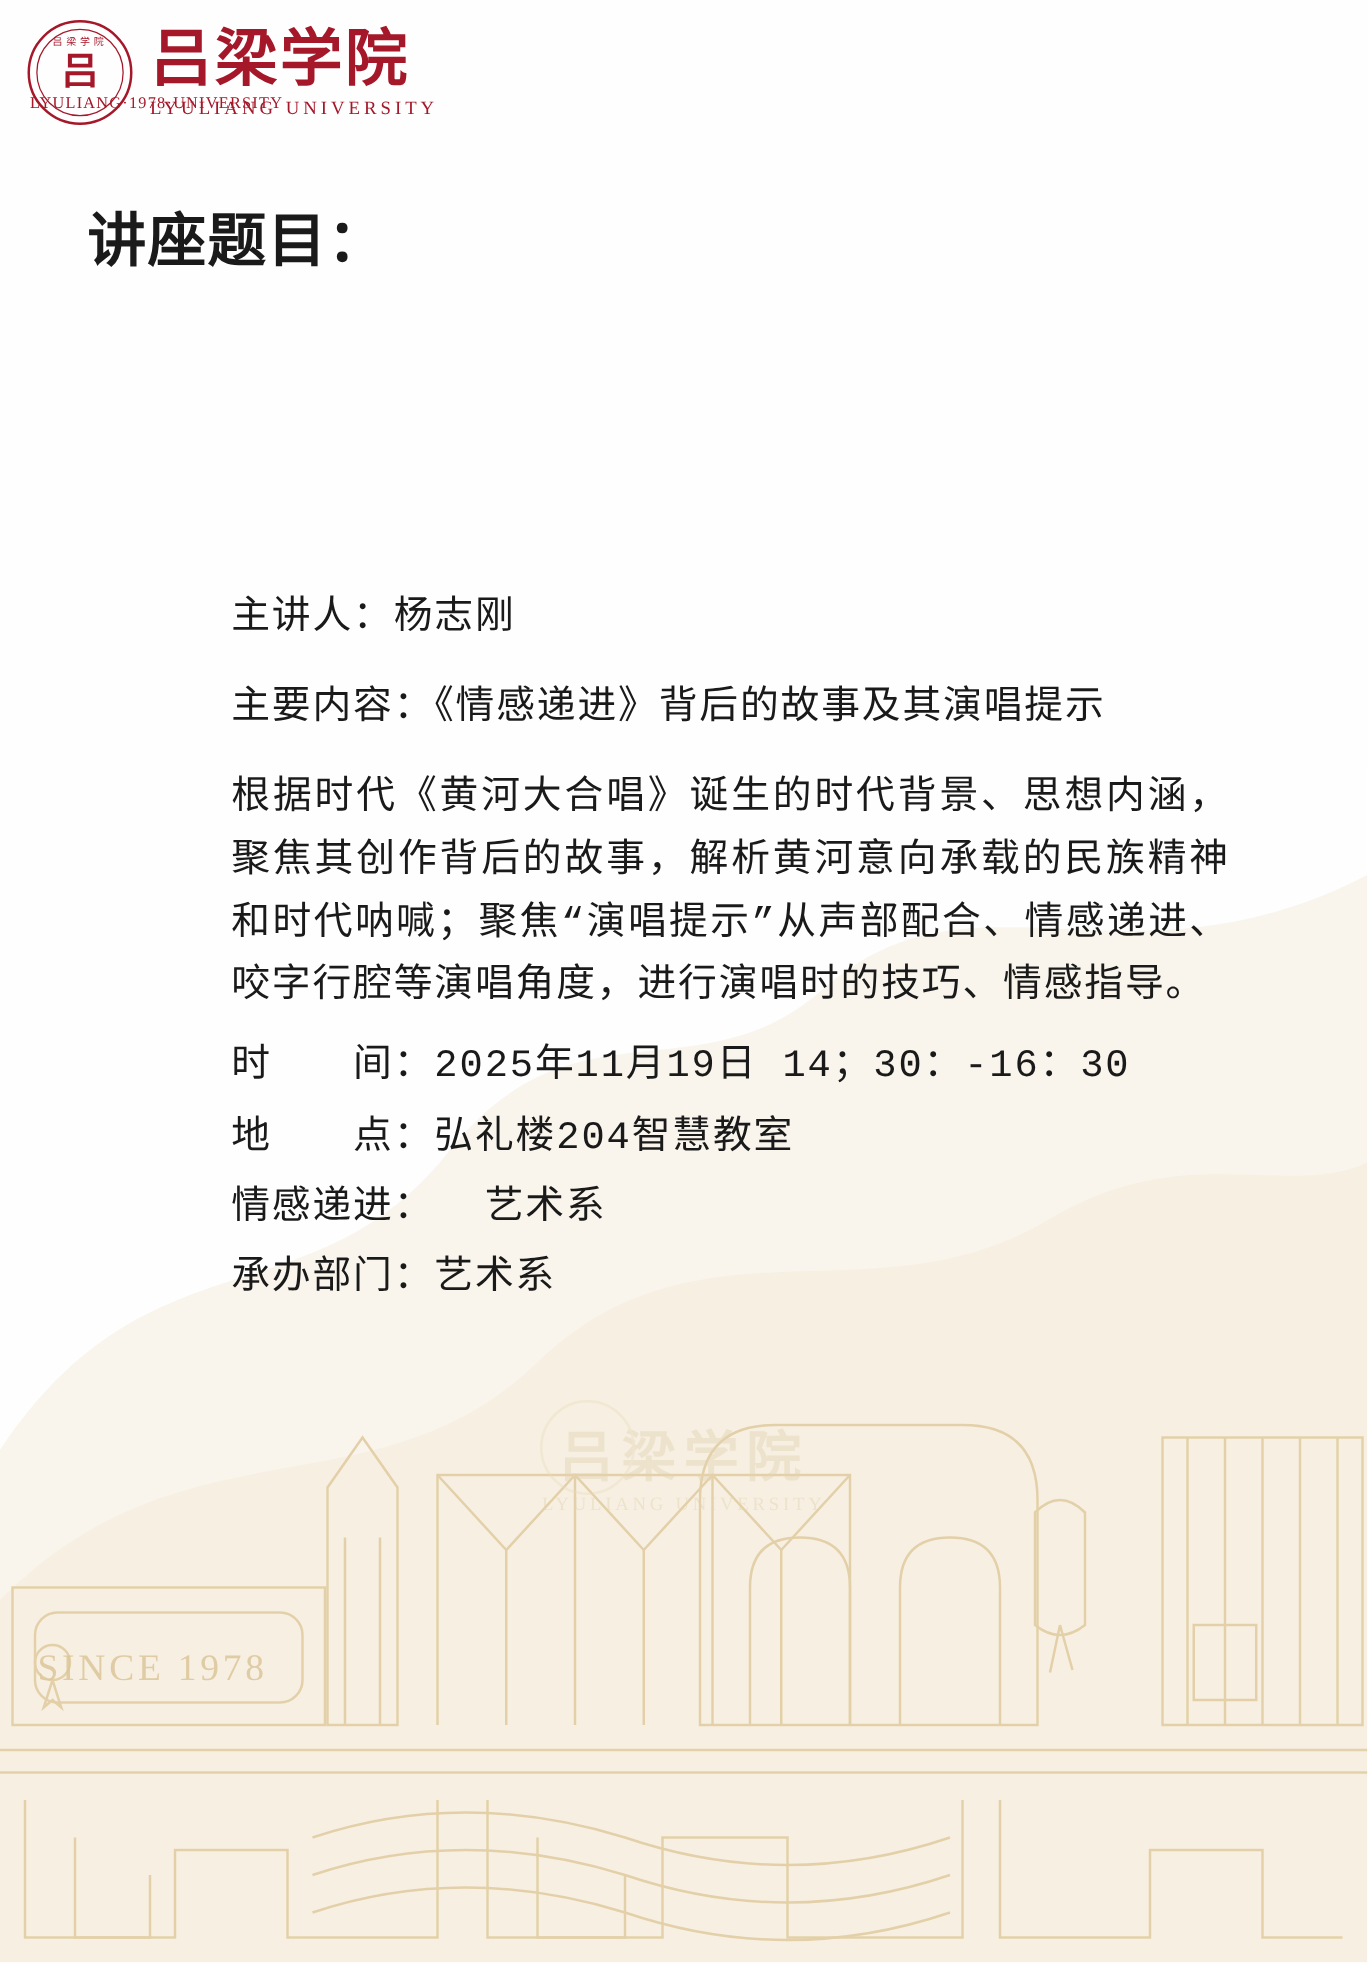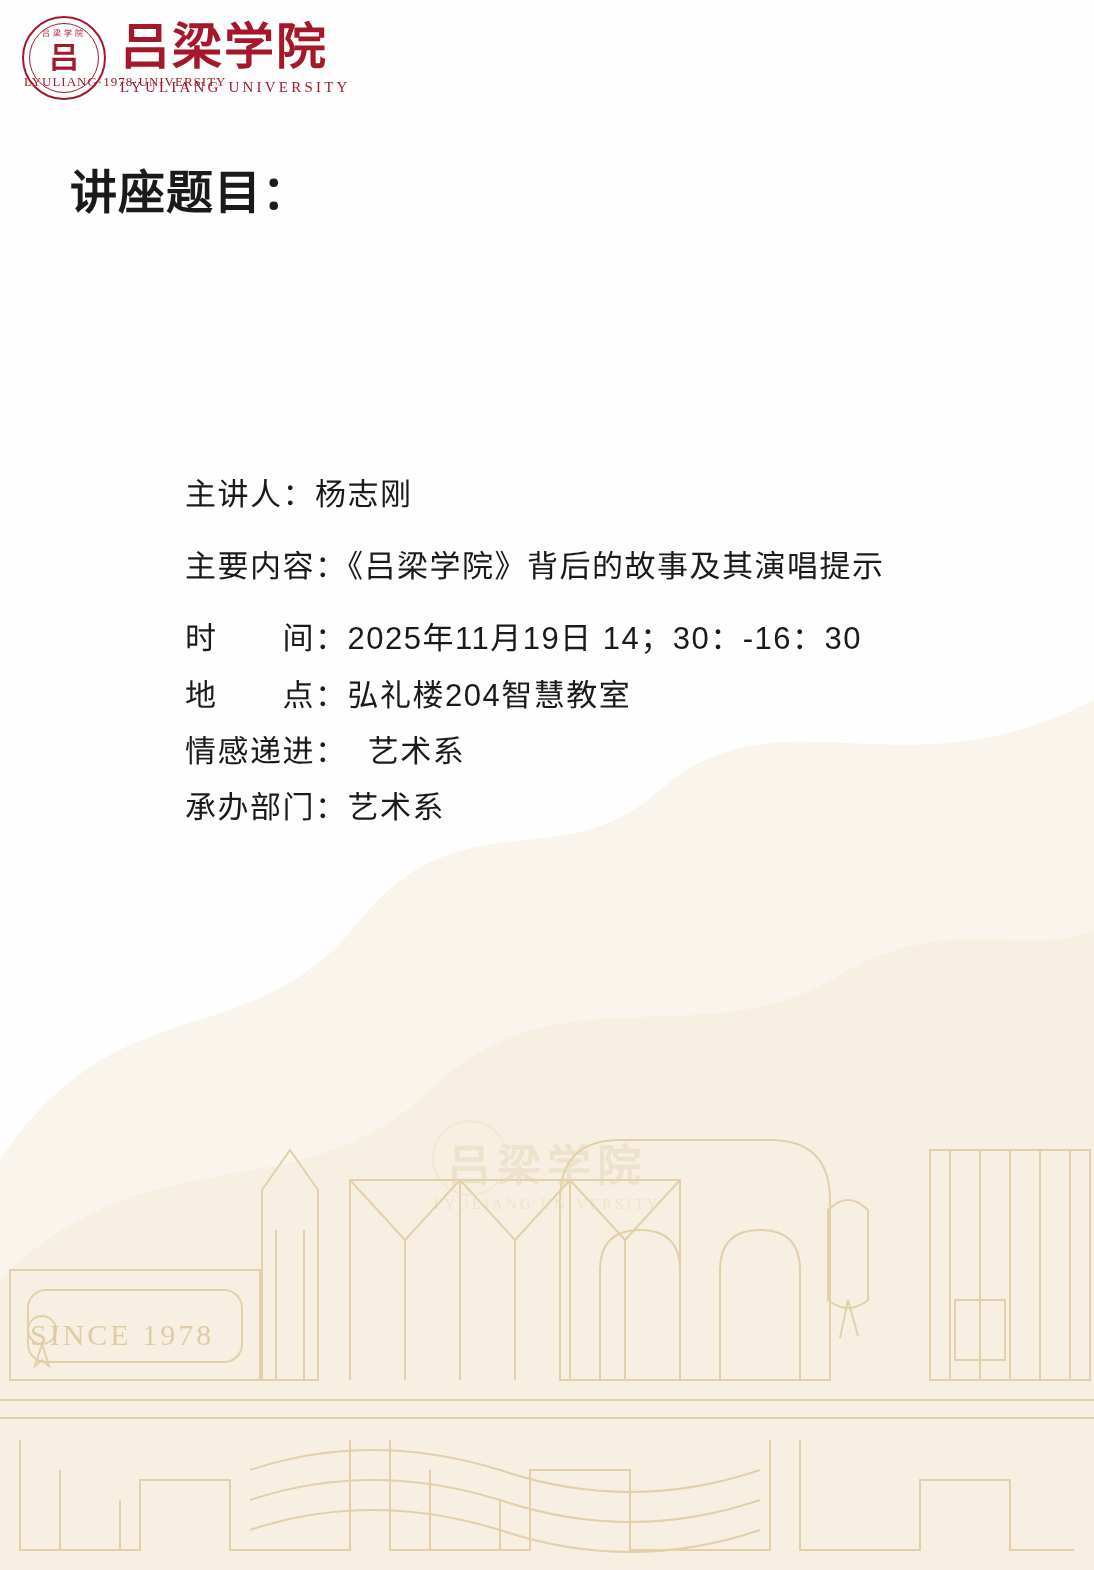--- a/index.html
+++ b/index.html
@@ -166,21 +166,21 @@
 
   
   .content {
     position: absolute;
     left: 185px;
     right: 110px;
     top: 470px;
     z-index: 3;
   }
   .para {
-    font-family: Liberation Sans, sans-serif;
+    font-family: Liberation Mono, monospace;
     font-size: 31px;
     color: #1a1a1a;
     line-height: 1.62;
     letter-spacing: 1.5px;
     margin: 0 0 22px 0;
     text-align: justify;
   }
   .para.info {
     margin-bottom: 6px;
     white-space: pre;
@@ -270,20 +270,21 @@
       <div class="logo-en">LYULIANG UNIVERSITY</div>
     </div>
   </div>
 
   <div class="title-block">
     <div class="title-line">讲座题目：</div>
   </div>
 
   <div class="content">
     <p class="para">主讲人：杨志刚</p>
-    <p class="para">主要内容：《吕梁学院》背后的故事及其演唱提示</p>
+    <p class="para">主要内容：《情感递进》背后的故事及其演唱提示</p>
+    <p class="para body-main">根据时代《黄河大合唱》诞生的时代背景、思想内涵，聚焦其创作背后的故事，解析黄河意向承载的民族精神和时代呐喊；聚焦“演唱提示”从声部配合、情感递进、咬字行腔等演唱角度，进行演唱时的技巧、情感指导。</p>
     <p class="para info">时　　间：2025年11月19日 14；30：-16：30</p>
     <p class="para info">地　　点：弘礼楼204智慧教室</p>
     <p class="para info">情感递进：  艺术系</p>
     <p class="para info">承办部门：艺术系</p>
   </div>
 
 </div>
 
 </body></html>

